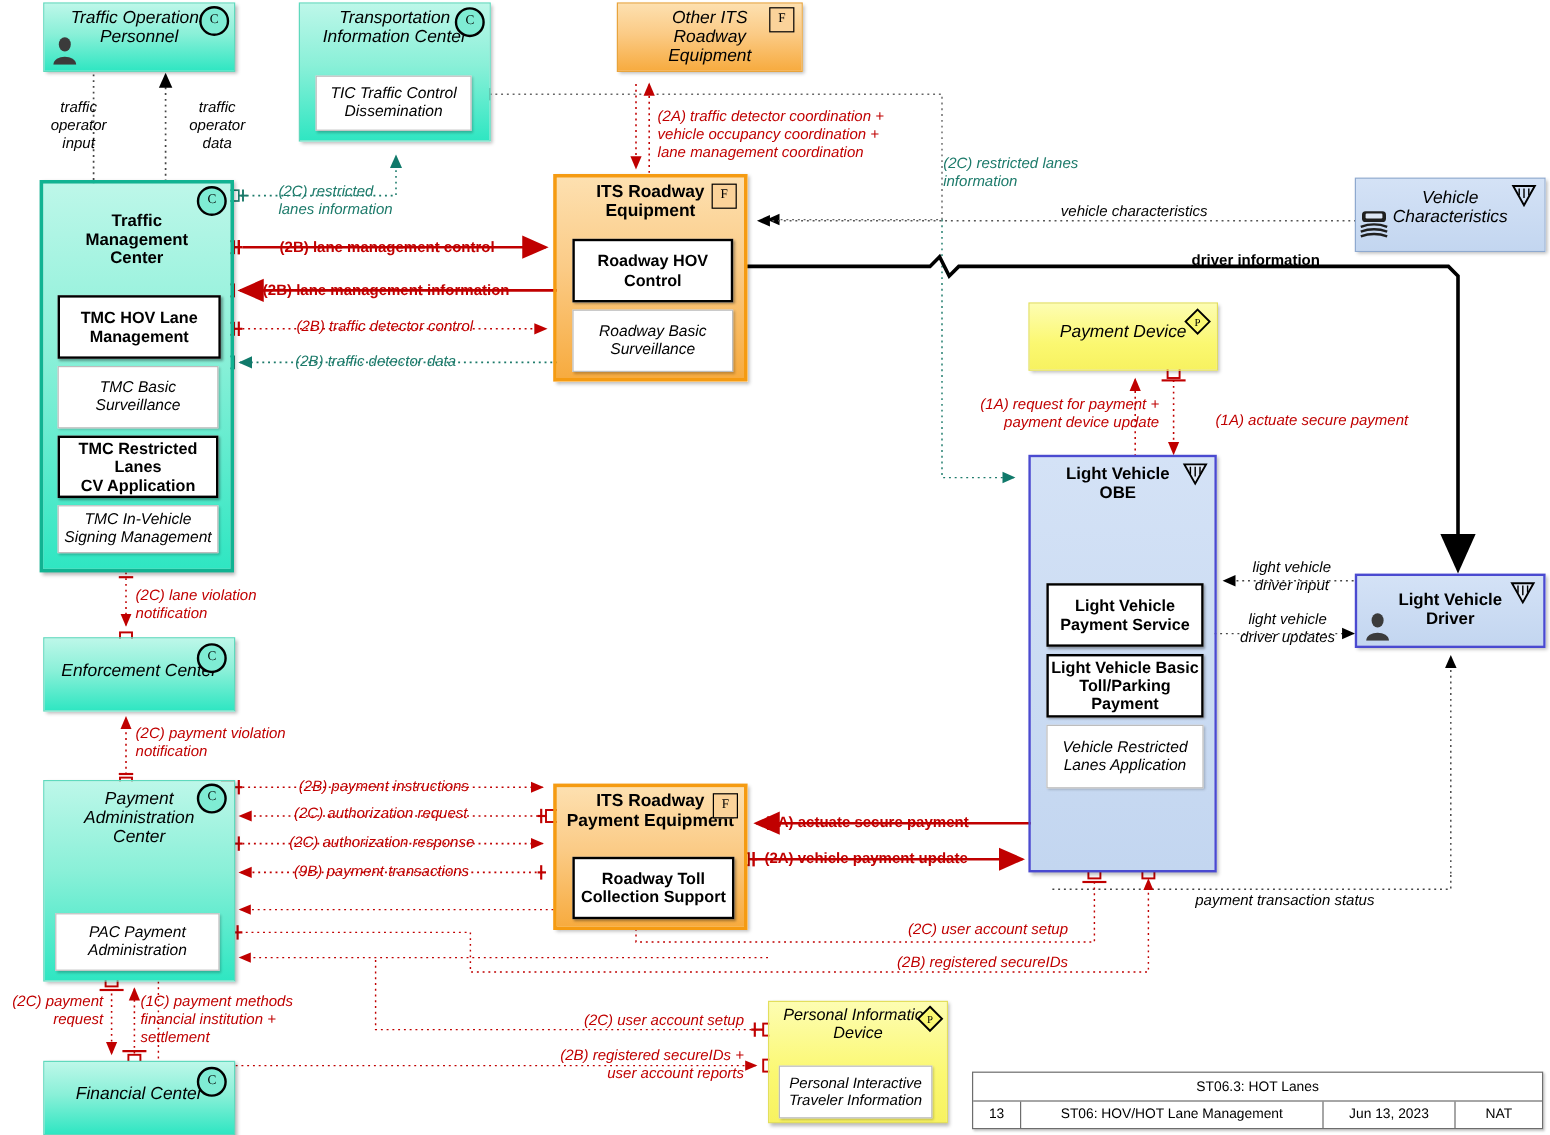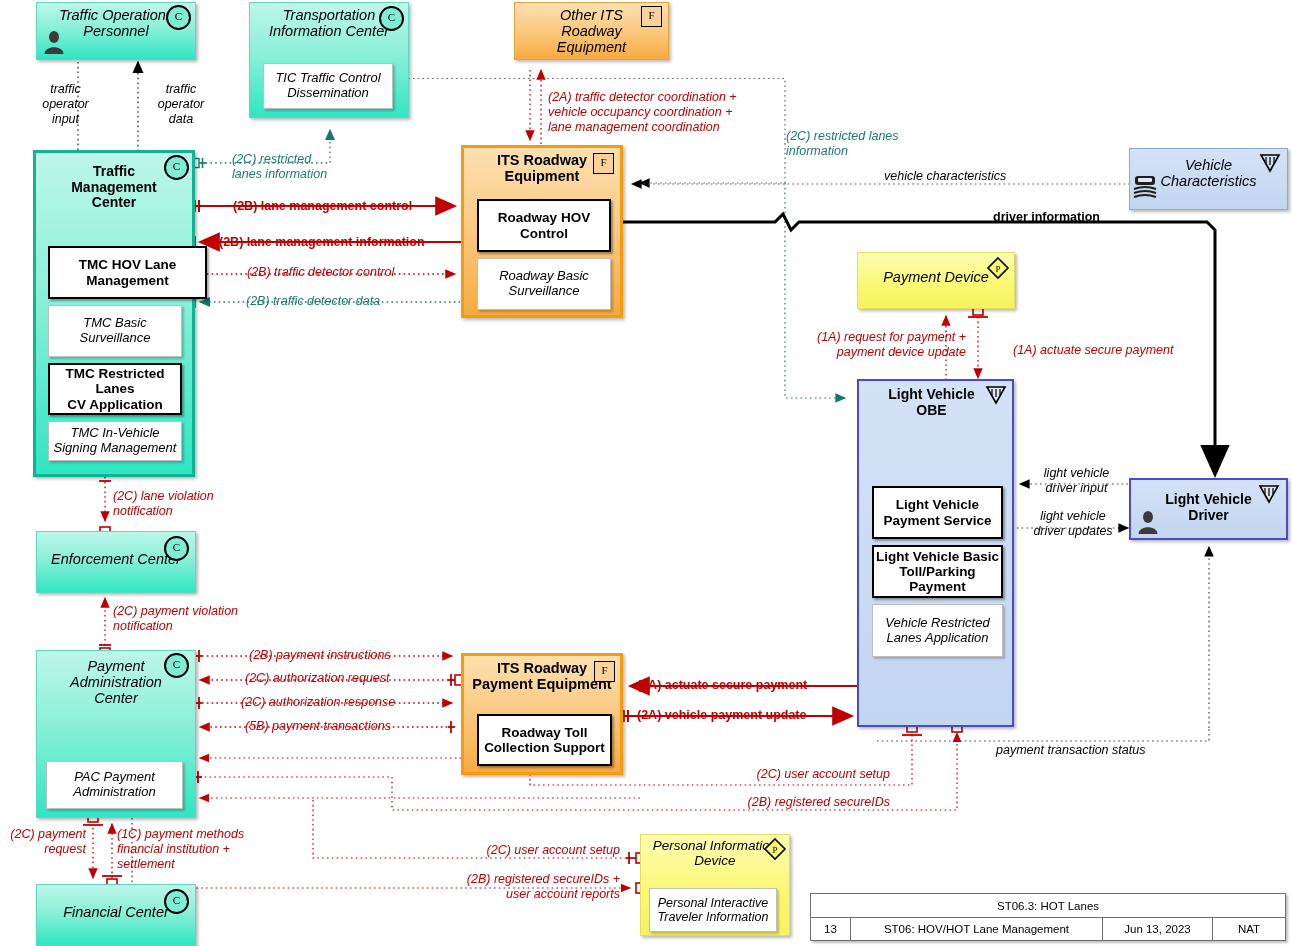--- a/index.html
+++ b/index.html
@@ -245,24 +245,24 @@
 Dissemination</div>
   </div>
 
   <div class="box orange" style="left:466px;top:2px;width:155px;height:58px;margin-left:48px;">
     <div class="title" style="white-space: pre-line;">Other ITS Roadway
 Equipment</div>
     <div class="badge badge-f" style="right:6px;top:3px;">F</div>
   </div>
 
   <div class="box teal heavy" style="left:33px;top:150px;width:162px;height:327px;">
-    <div class="title" style="font-size: 14px; padding-top: 11px; white-space: pre-line;">Traffic Management
+    <div class="title" style="font-size: 14px; padding-top: 23px; white-space: pre-line;">Traffic Management
 Center</div>
     <div class="badge badge-c teal-b" style="right:3px;top:2px;">C</div>
-    <div class="sub bold" style="position: absolute; left: 12px; top: 93px; width: 159px; height: 53px; white-space: pre-line;">TMC HOV Lane
+    <div class="sub bold" style="position: absolute; left: 12px; top: 93px; width: 136px; height: 53px; white-space: pre-line;">TMC HOV Lane
 Management</div>
     <div class="sub plain" style="position: absolute; left: 12px; top: 152px; width: 134px; height: 52px; white-space: pre-line;">TMC Basic
 Surveillance</div>
     <div class="sub bold" style="position: absolute; left: 12px; top: 210px; width: 134px; height: 52px; white-space: pre-line;">TMC Restricted Lanes
 CV Application</div>
     <div class="sub plain" style="position: absolute; left: 12px; top: 268px; width: 134px; height: 40px; white-space: pre-line;">TMC In-Vehicle
 Signing Management</div>
   </div>
 
   <div class="box orange heavy" style="left:461px;top:145px;width:162px;height:173px;">
@@ -399,21 +399,21 @@
 driver updates</div>
 
   <div class="lbl red" style="left: 113px; top: 489px; white-space: pre-line;">(2C) lane violation
 notification</div>
   <div class="lbl red" style="left: 113px; top: 604px; white-space: pre-line;">(2C) payment violation
 notification</div>
 
   <div class="lbl red" style="left:249px;top:648px;">(2B) payment instructions</div>
   <div class="lbl red" style="left:245px;top:671px;">(2C) authorization request</div>
   <div class="lbl red" style="left:241px;top:695px;">(2C) authorization response</div>
-  <div class="lbl red" style="left:245px;top:719px;">(5B) payment transactions</div>
+  <div class="lbl red" style="left:245px;top:719px;">(9B) payment transactions</div>
 
   <div class="lbl redb" style="left:637px;top:678px;">(1A) actuate secure payment</div>
   <div class="lbl redb" style="left:637px;top:708px;">(2A) vehicle payment update</div>
 
   <div class="lbl blk" style="left:996px;top:743px;">payment transaction status</div>
 
   <div class="lbl red rgt" style="left:650px;top:767px;width:240px;">(2C) user account setup</div>
   <div class="lbl red rgt" style="left:650px;top:795px;width:240px;">(2B) registered secureIDs</div>
 
   <div class="lbl red rgt" style="left: 0px; top: 827px; width: 86px; white-space: pre-line;">(2C) payment

